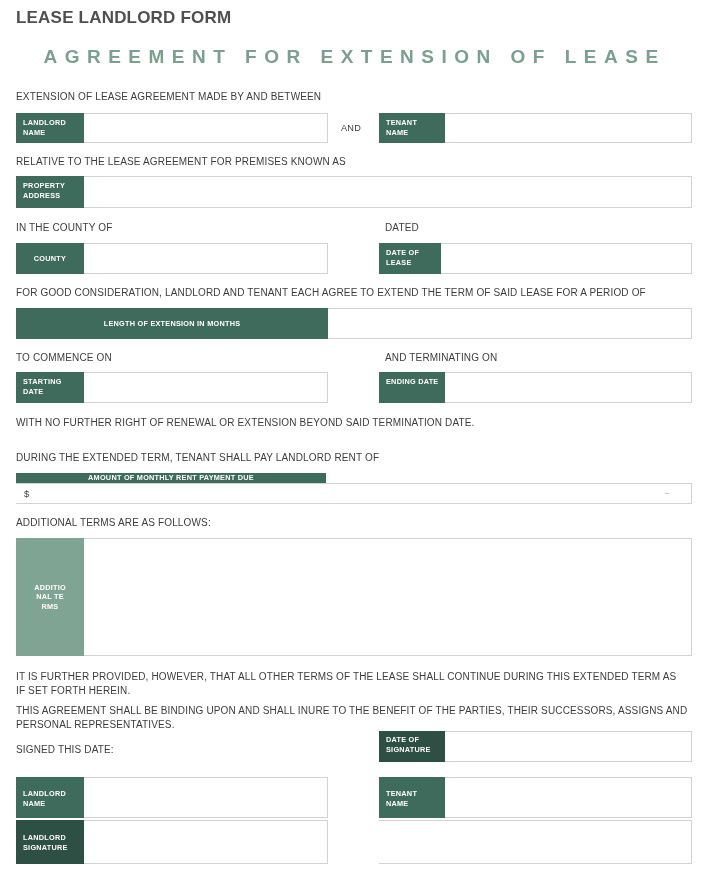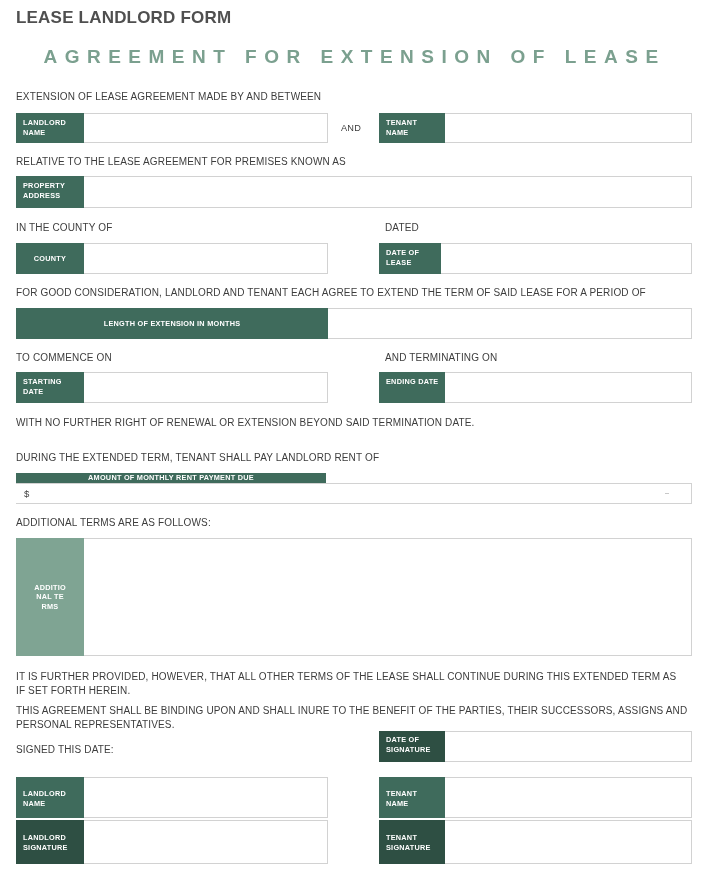--- a/index.html
+++ b/index.html
@@ -228,17 +228,16 @@
     <div class="field-label dark" style="width:68px; padding-top:13px;">LANDLORD SIGNATURE</div>
     <div class="field-input"></div>
   </div>
 
   <div class="field" style="left:379px; top:777px; width:313px; height:41px;">
     <div class="field-label" style="width:66px; padding-top:12px;">TENANT NAME</div>
     <div class="field-input"></div>
   </div>
 
   <div class="field" style="left:379px; top:820px; width:313px; height:44px;">
-    <div class="field-label dark" style="width:66px; padding-top:13px;">TENANT SIGNATURE</div>
     <div class="field-input"></div>
   </div>
 
 </div>
 
 </body></html>

